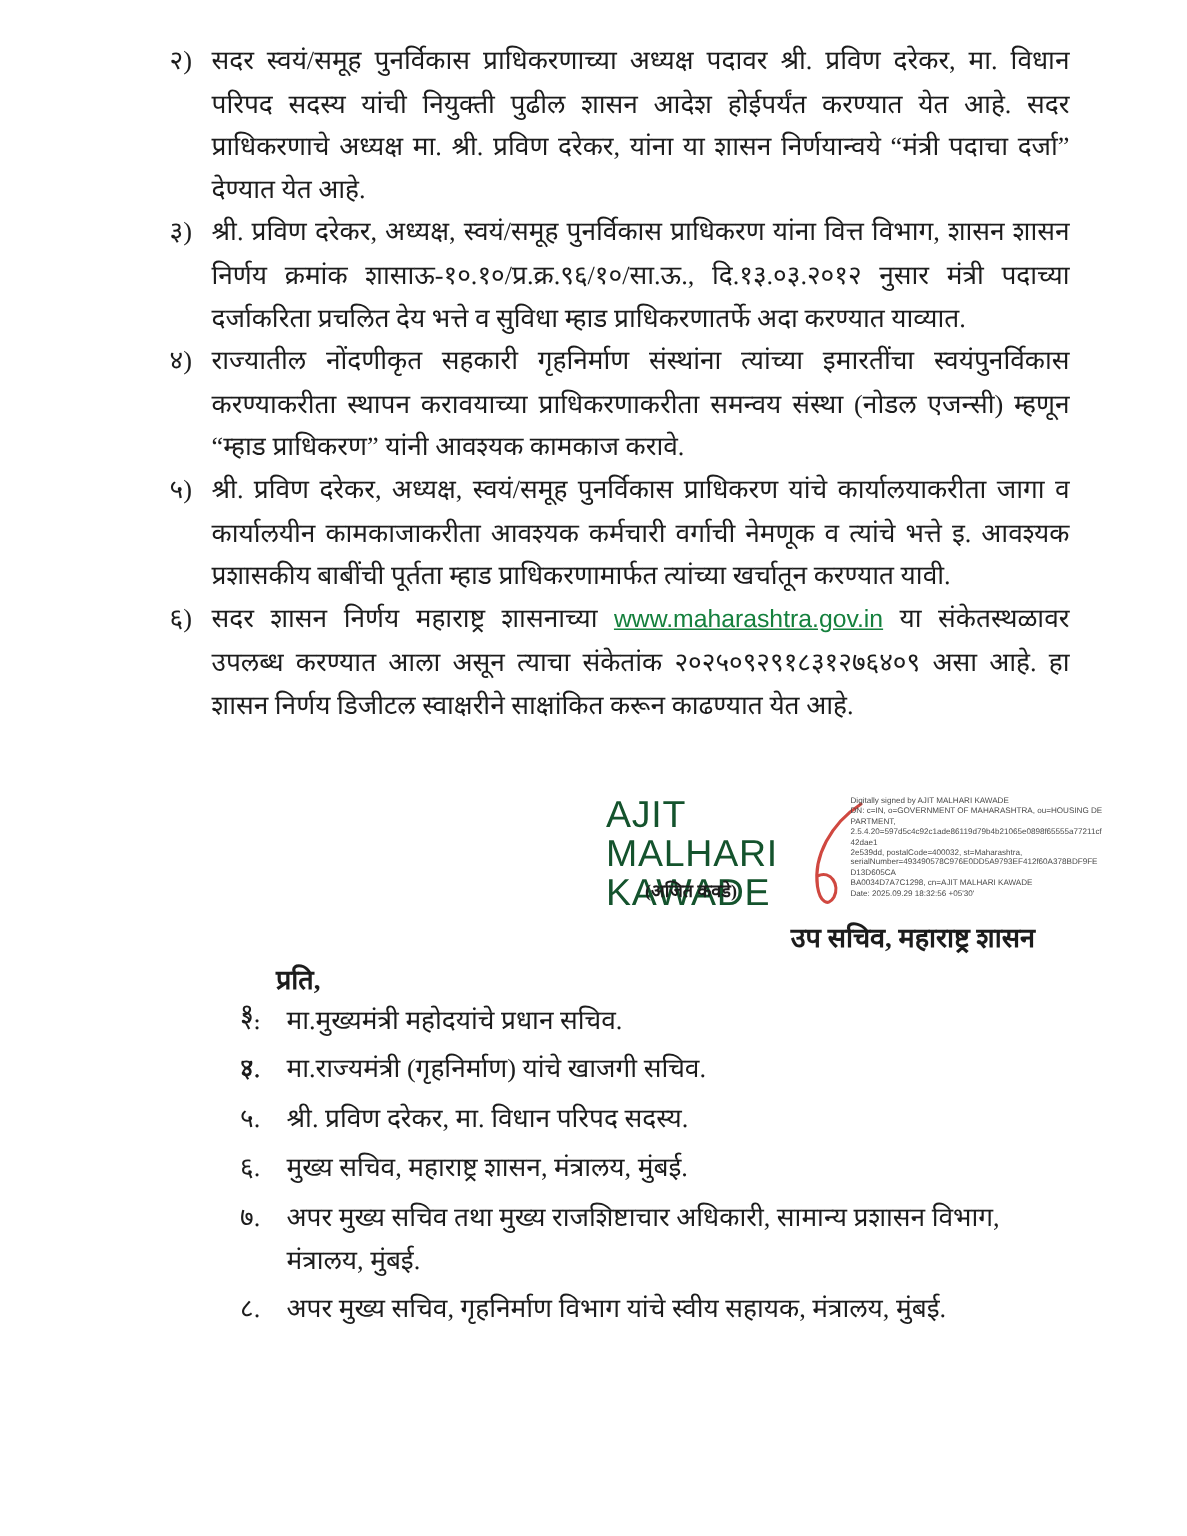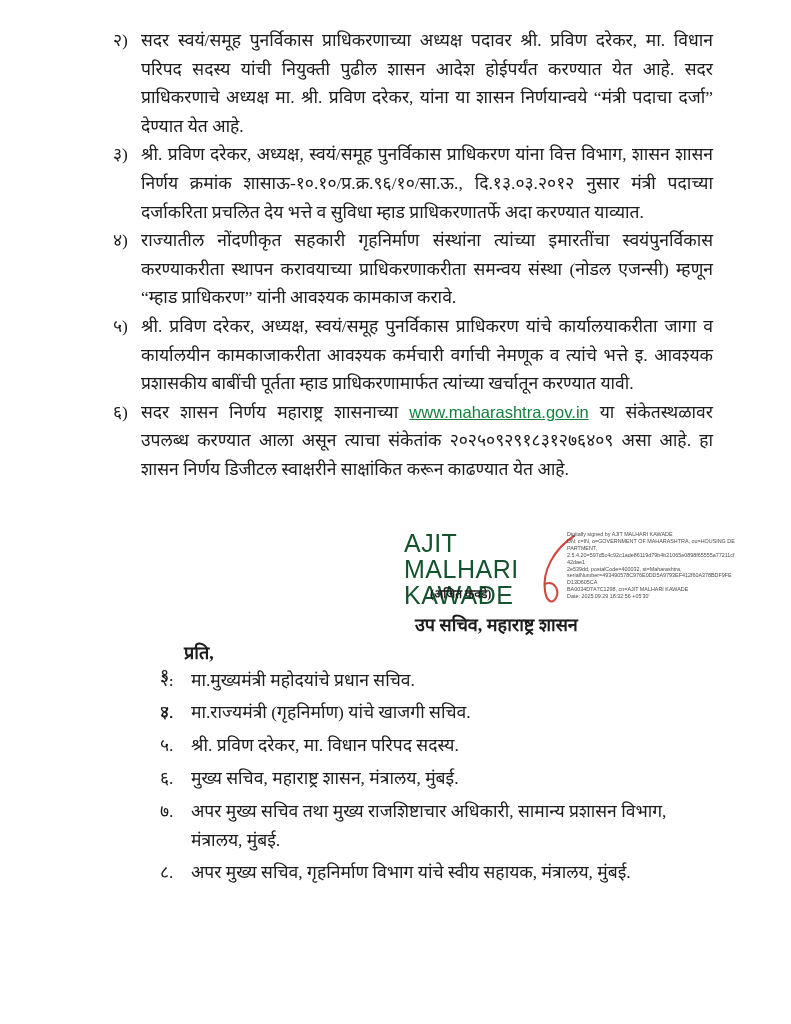--- a/index.html
+++ b/index.html
@@ -56,21 +56,21 @@
   .sig-mark {
     position:absolute; left:536px; top:533px;
     width:42px; height:78px;
   }
   .sig-name-mr {
     position:absolute; left:430px; top:585px; width:245px;
     text-align:left; font-weight:bold; font-size:12px;
   }
   .sig-designation {
     position:absolute; left:415px; top:612px; width:275px;
-    text-align:left; font-weight:bold; font-size:18px;
+    text-align:right; font-weight:bold; font-size:18px;
   }
 
   
   .copy-heading {
     position:absolute; left:140px; top:640px;
     font-weight:bold; font-size:18px;margin-left:44px;
   }
   .copy-list {
     position:absolute; left:160px; top:661px; width:558px;
   }

